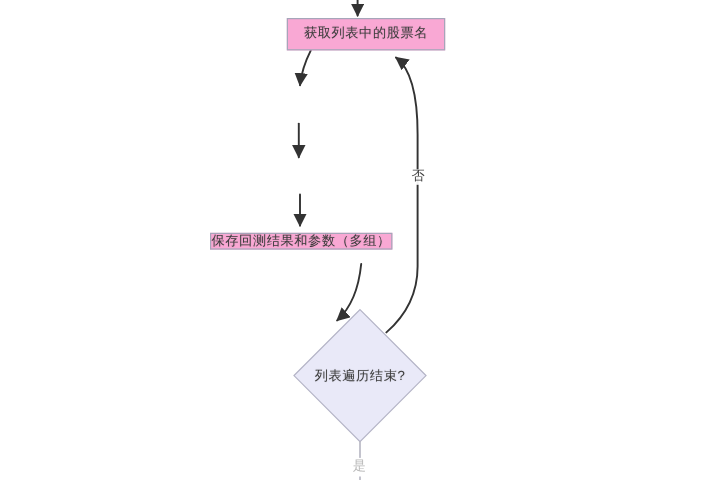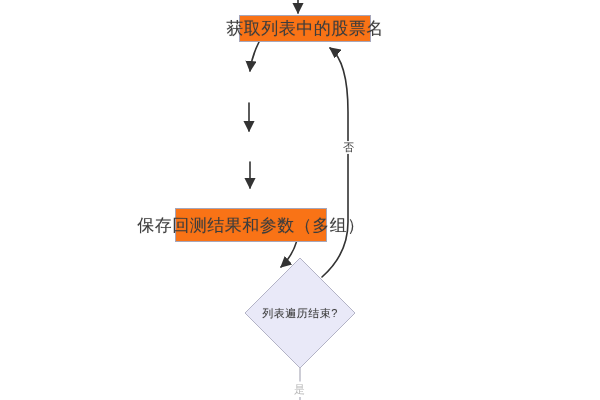--- a/index.html
+++ b/index.html
@@ -8,36 +8,36 @@
     width: 600px;
     height: 400px;
     background: #ffffff;
     overflow: hidden;
     font-family: "Liberation Sans", sans-serif;
   }
   svg.wires { position: absolute; left: 0; top: 0; }
   .node {
     position: absolute;
     box-sizing: border-box;
-    background: #f97316;
+    background: #f9a8d4;
     border: 1px solid #a6a6ba;
     color: #3d3d3d;
-    font-size: 17px;
+    font-size: 11px;
     line-height: 1;
     display: flex;
     align-items: center;
     justify-content: center;
     white-space: nowrap;
     letter-spacing: 0.5px;
     text-shadow: 0 0 1px rgba(60,60,60,0.25);
   }
   .node-get    { left: 239px; top: 15px;  width: 132px; height: 27px; }
   .node-back   { left: 189px; top: 77px;  width: 119px; height: 26px; }
   .node-opt    { left: 222px; top: 137px; width: 56px;  height: 25px; }
-  .node-save   { left: 175px; top: 208px; width: 152px; height: 34px; }
+  .node-save   { left: 175px; top: 194px; width: 152px; height: 14px; }
   .decision-label {
     position: absolute;
     left: 245px; top: 306px; width: 110px;
     text-align: center;
     color: #3d3d3d;
     font-size: 11px;
     letter-spacing: 0.5px;
     text-shadow: 0 0 1px rgba(60,60,60,0.25);
   }
   .edge-label {

